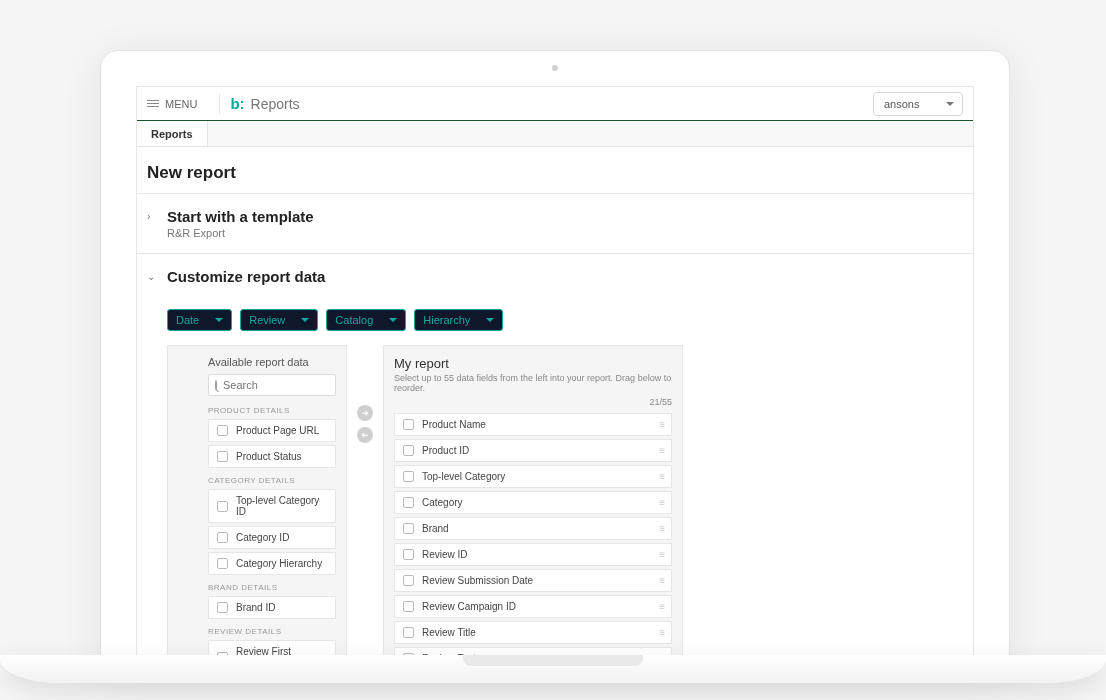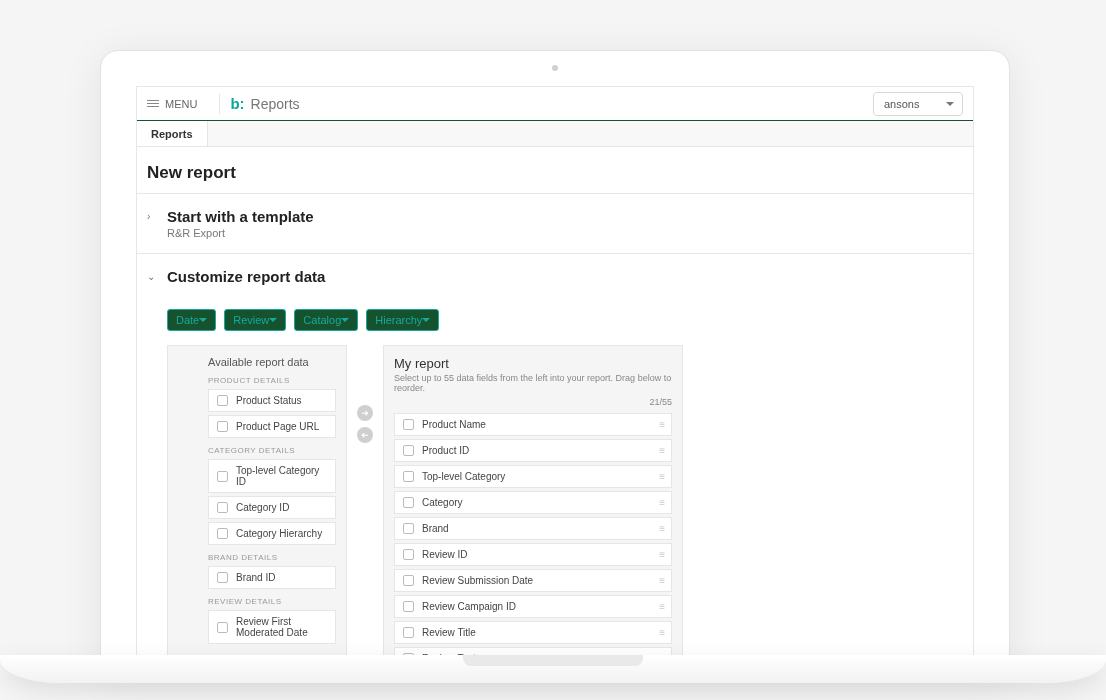--- a/index.html
+++ b/index.html
@@ -135,23 +135,23 @@
     display:flex;
     gap:8px;
     padding: 10px 0 14px 30px;
   }
   .filter-pill {
     border:1px solid #1aa7a0;
     border-radius:3px;
     padding:4px 8px;
     font-size:11px;
     color:#1aa7a0;
-    display:flex; align-items:center; gap:0;
+    display:flex; align-items:center; gap:16px;
     cursor:pointer;
-    background:#14532d;
+    background:#0f172a;
   }
   .filter-pill .caret {
     border-left:4px solid transparent;
     border-right:4px solid transparent;
     border-top:4px solid #1aa7a0;
   }
 
   .builder {
     display:flex;
     gap:10px;
@@ -314,29 +314,33 @@
         <div class="filter-pill">
           <span>Hierarchy</span>
           <span class="caret"></span>
         </div>
       </div>
 
       <div class="builder">
 
         <div class="pane pane-left">
           <div class="pane-title">Available report data</div>
+          <div class="search-box">
+            <span class="mag"></span>
+            <input type="text" placeholder="Search" style="">
+          </div>
           <div id="available-groups">
               <div class="group-label">PRODUCT DETAILS</div>
               <div class="field-row">
                 <span class="cb"></span>
+                <span>Product Page URL</span>
+              </div>
+              <div class="field-row">
+                <span class="cb"></span>
                 <span>Product Status</span>
-              </div>
-              <div class="field-row">
-                <span class="cb"></span>
-                <span>Product Page URL</span>
               </div>
               <div class="group-label">CATEGORY DETAILS</div>
               <div class="field-row">
                 <span class="cb"></span>
                 <span>Top-level Category ID</span>
               </div>
               <div class="field-row">
                 <span class="cb"></span>
                 <span>Category ID</span>
               </div>

